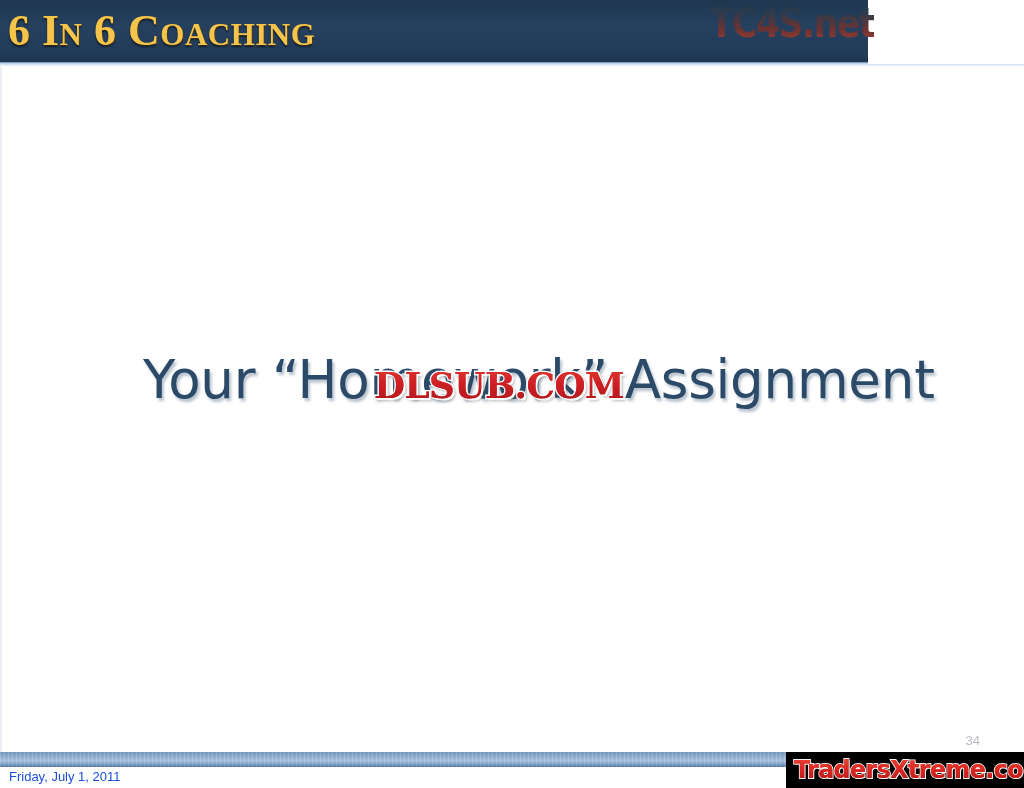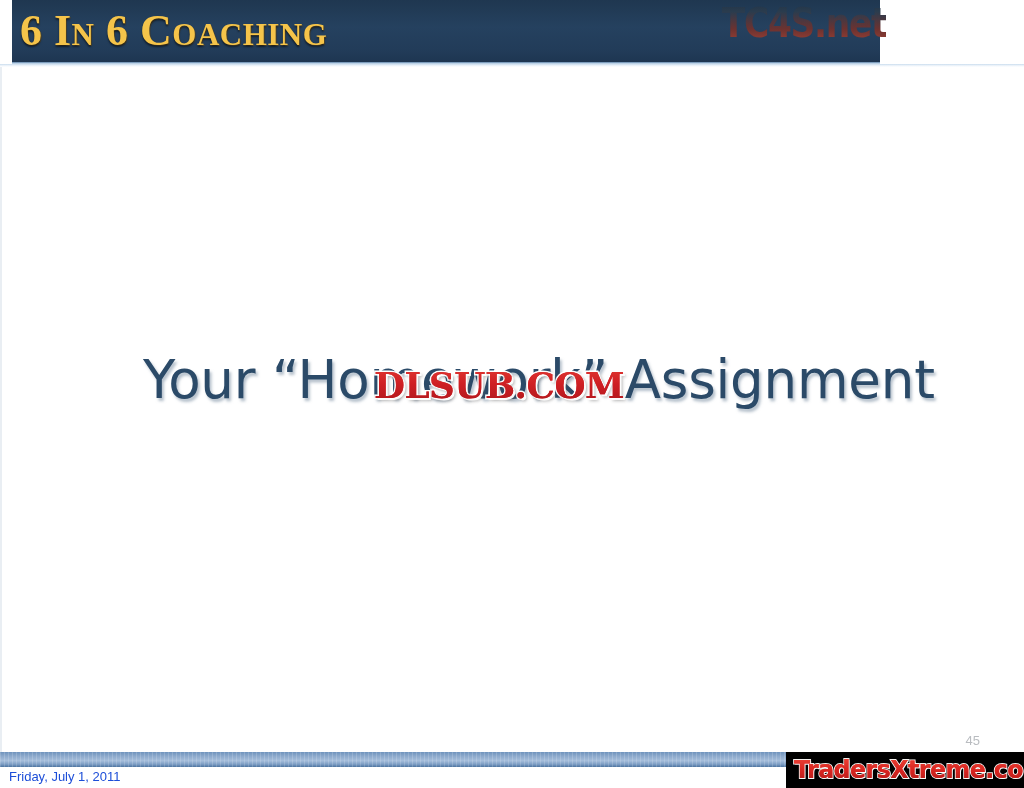--- a/index.html
+++ b/index.html
@@ -21,21 +21,21 @@
     left: 0; top: 0;
     width: 1024px;
     height: 788px;
     background: #ffffff;
     overflow: hidden;
   }
 
   
   .header-band {
     position: absolute;
-    left: 12px; top: 0;
+    left: 0; top: 0;
     width: 868px;
     height: 64px;
     background: linear-gradient(180deg, #1f3750 0%, #25415f 42%, #223c59 78%, #1d3550 100%);
   }
   .header-band::after {
     content: "";
     position: absolute;
     left: 0; bottom: 0;
     width: 100%;
     height: 2px;
@@ -253,21 +253,21 @@
   </div>
   <div class="header-underline"></div>
 
   <div class="content-area"></div>
 
   <div class="slide-title">Your “Homework” Assignment</div>
 
   <div class="watermark">DLSUB.COM</div>
   <div class="watermark-inner">DLSUB.COM</div>
 
-  <div class="page-number">45</div>
+  <div class="page-number">34</div>
 
   <div class="footer-bar"></div>
   <div class="footer-strip"></div>
   <div class="footer-date">Friday, July 1, 2011</div>
 
   <div class="tx-logo-box">
     <div class="tx-logo-text">TradersXtreme.com</div>
     <div class="tx-logo-text-inner">TradersXtreme.com</div>
   </div>
 

